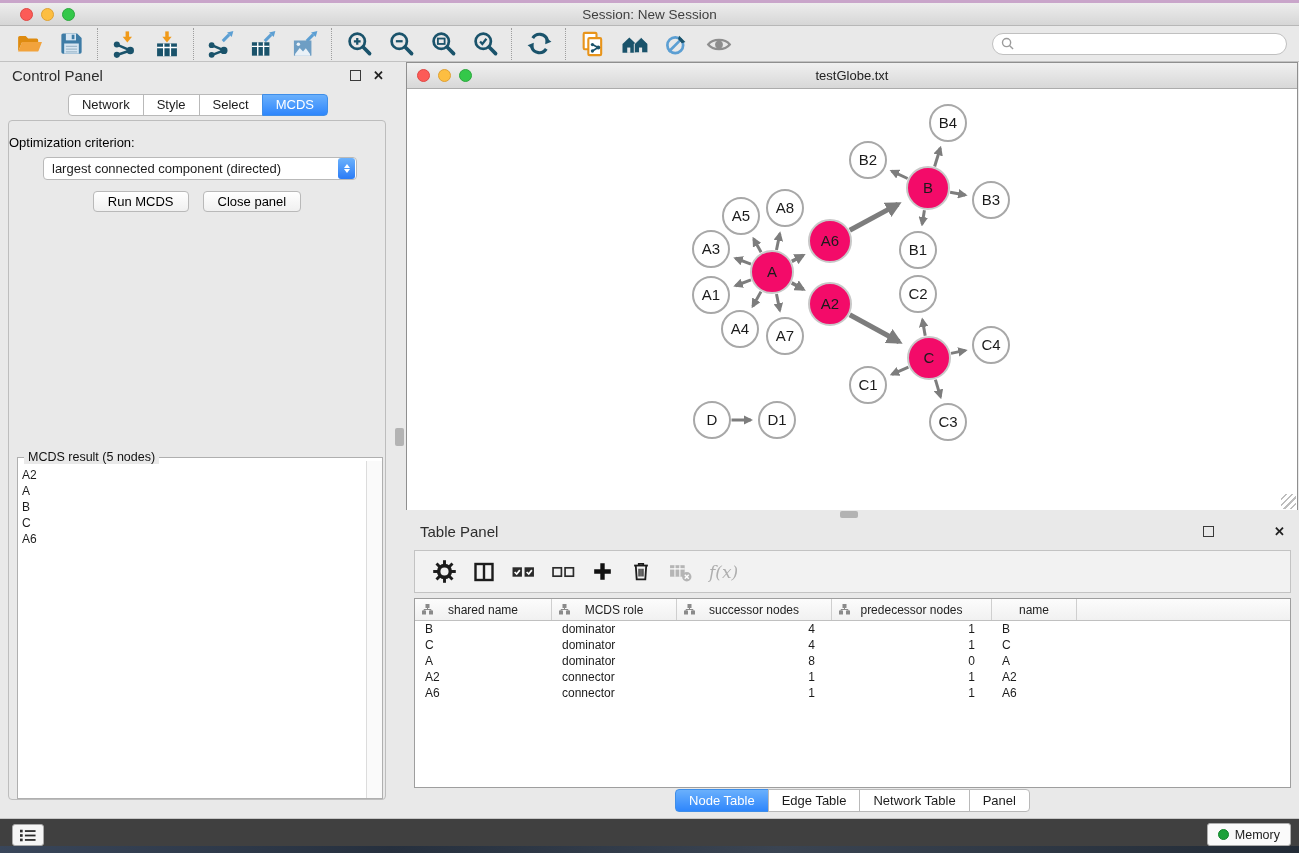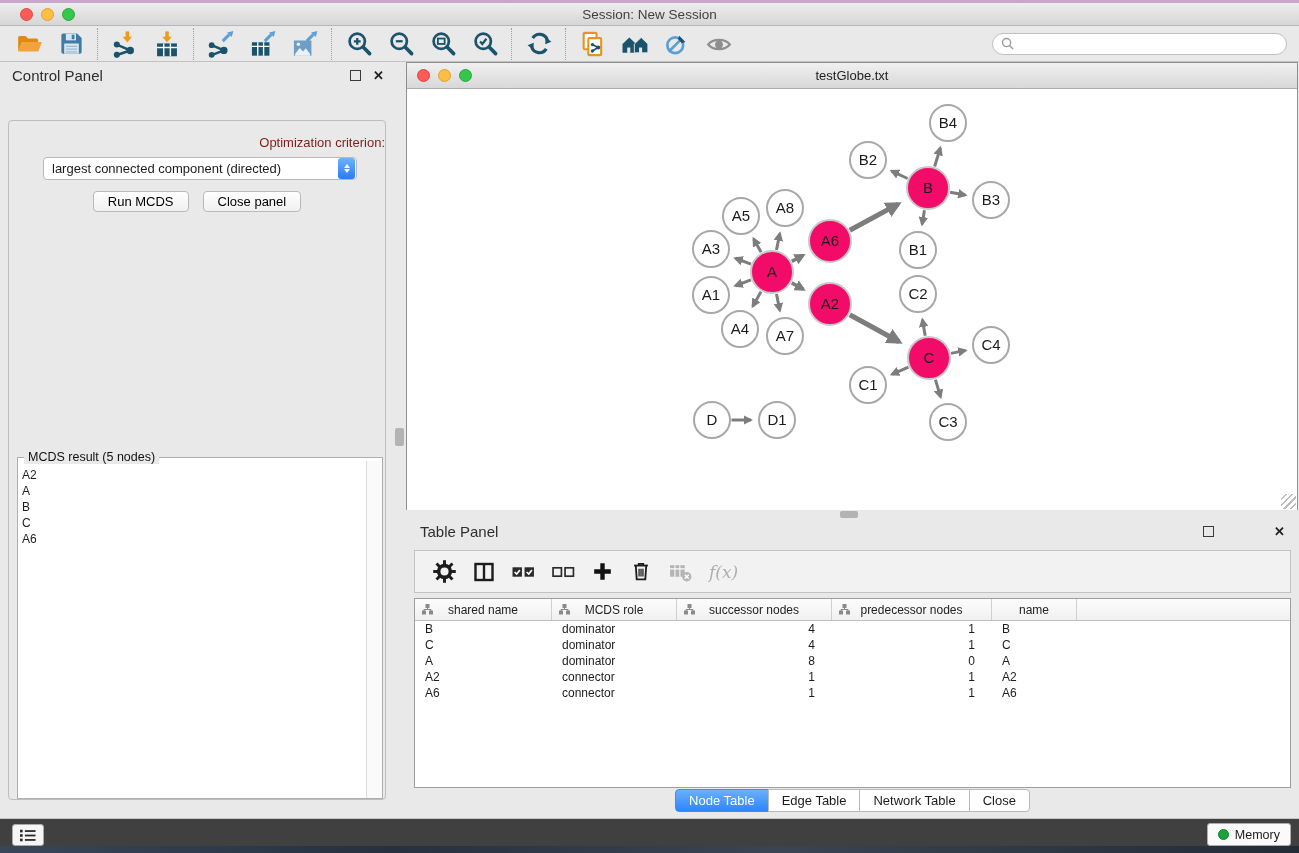--- a/index.html
+++ b/index.html
@@ -38,21 +38,21 @@
 
   #cp-tabs{position:absolute;left:0;top:32px;width:100%;display:flex;justify-content:center;}
   .seg-tab{height:20px;line-height:20px;padding:0 13px;background:#fff;border:1px solid #B9B9B9;
            font-size:13px;margin-left:-1px;cursor:default;}
   .seg-tab:first-child{border-radius:4px 0 0 4px;margin-left:0;}
   .seg-tab:last-child{border-radius:0 4px 4px 0;}
   .seg-tab.active{background:linear-gradient(#6AB0FC,#2E86FC);border-color:#3F8EE8;color:#fff;}
 
   #cp-box{position:absolute;left:6px;top:58px;width:378px;height:680px;border:1px solid #BDBDBD;
           border-radius:4px;background:#E9E9E9;box-sizing:border-box;}
-  #opt-label{position:absolute;left:0;top:14px;width:100%;text-align:right;font-size:13px;color:#7f1d1d;}
+  #opt-label{position:absolute;left:0;top:14px;width:100%;text-align:left;font-size:13px;color:#000000;}
   #criterion{position:absolute;left:34px;top:36px;width:314px;height:23px;background:#fff;border:1px solid #B9B9B9;
              border-radius:4px;display:flex;align-items:center;box-sizing:border-box;}
   #criterion .val{flex:1;font-size:13px;padding-left:8px;white-space:nowrap;}
   #criterion .stepper{width:17px;height:21px;background:linear-gradient(#6CB2FC,#2A7BF6);border-radius:3px;
              margin-right:1px;display:flex;flex-direction:column;align-items:center;justify-content:center;gap:1px;}
   .chev{width:0;height:0;border-left:3.5px solid transparent;border-right:3.5px solid transparent;}
   .chev.up{border-bottom:4px solid #fff;}
   .chev.down{border-top:4px solid #fff;}
   #cp-buttons{position:absolute;left:0;top:70px;width:100%;display:flex;justify-content:center;gap:14px;}
   .mac-btn{height:21px;line-height:19px;padding:0 14px;background:linear-gradient(#FFFFFF,#F0F0F0);
@@ -275,20 +275,26 @@
     </div>
   </div>
 
   <section class="abs" id="control-panel">
     <div class="panel-head">
       <span class="panel-title">Control Panel</span>
       <span class="spacer"></span>
       <span class="float-ic"></span>
       <span class="close-ic">✕</span>
     </div>
+    <div id="cp-tabs">
+        <span class="seg-tab">Network</span>
+        <span class="seg-tab">Style</span>
+        <span class="seg-tab">Select</span>
+        <span class="seg-tab active">MCDS</span>
+      </div>
     <div id="cp-box">
       <div id="opt-label">Optimization criterion:</div>
       <div id="criterion">
         <span class="val">largest connected component (directed)</span>
         <span class="stepper">
           <span class="chev up"></span>
             <span class="chev down"></span>
         </span>
       </div>
       <div id="cp-buttons">
@@ -591,21 +597,21 @@
             <div class="td ta-r" style="width: 155px;">1</div>
             <div class="td ta-r" style="width: 160px;">1</div>
             <div class="td ta-l" style="width: 85px;">A6</div>
           </div>
         </div>
     </div>
     <div id="tp-tabs">
         <span class="seg-tab active">Node Table</span>
         <span class="seg-tab">Edge Table</span>
         <span class="seg-tab">Network Table</span>
-        <span class="seg-tab">Close</span>
+        <span class="seg-tab">Panel</span>
       </div>
   </section>
 
   <div class="abs" id="status-bar">
     <div id="list-btn">
       <svg width="16" height="13" viewBox="0 0 18 14">
         <g fill="#2b2b2b">
           <rect x="0" y="0.5" width="3" height="3"></rect>
             <rect x="5.5" y="1" width="12" height="2"></rect>
           <rect x="0" y="5.5" width="3" height="3"></rect>

